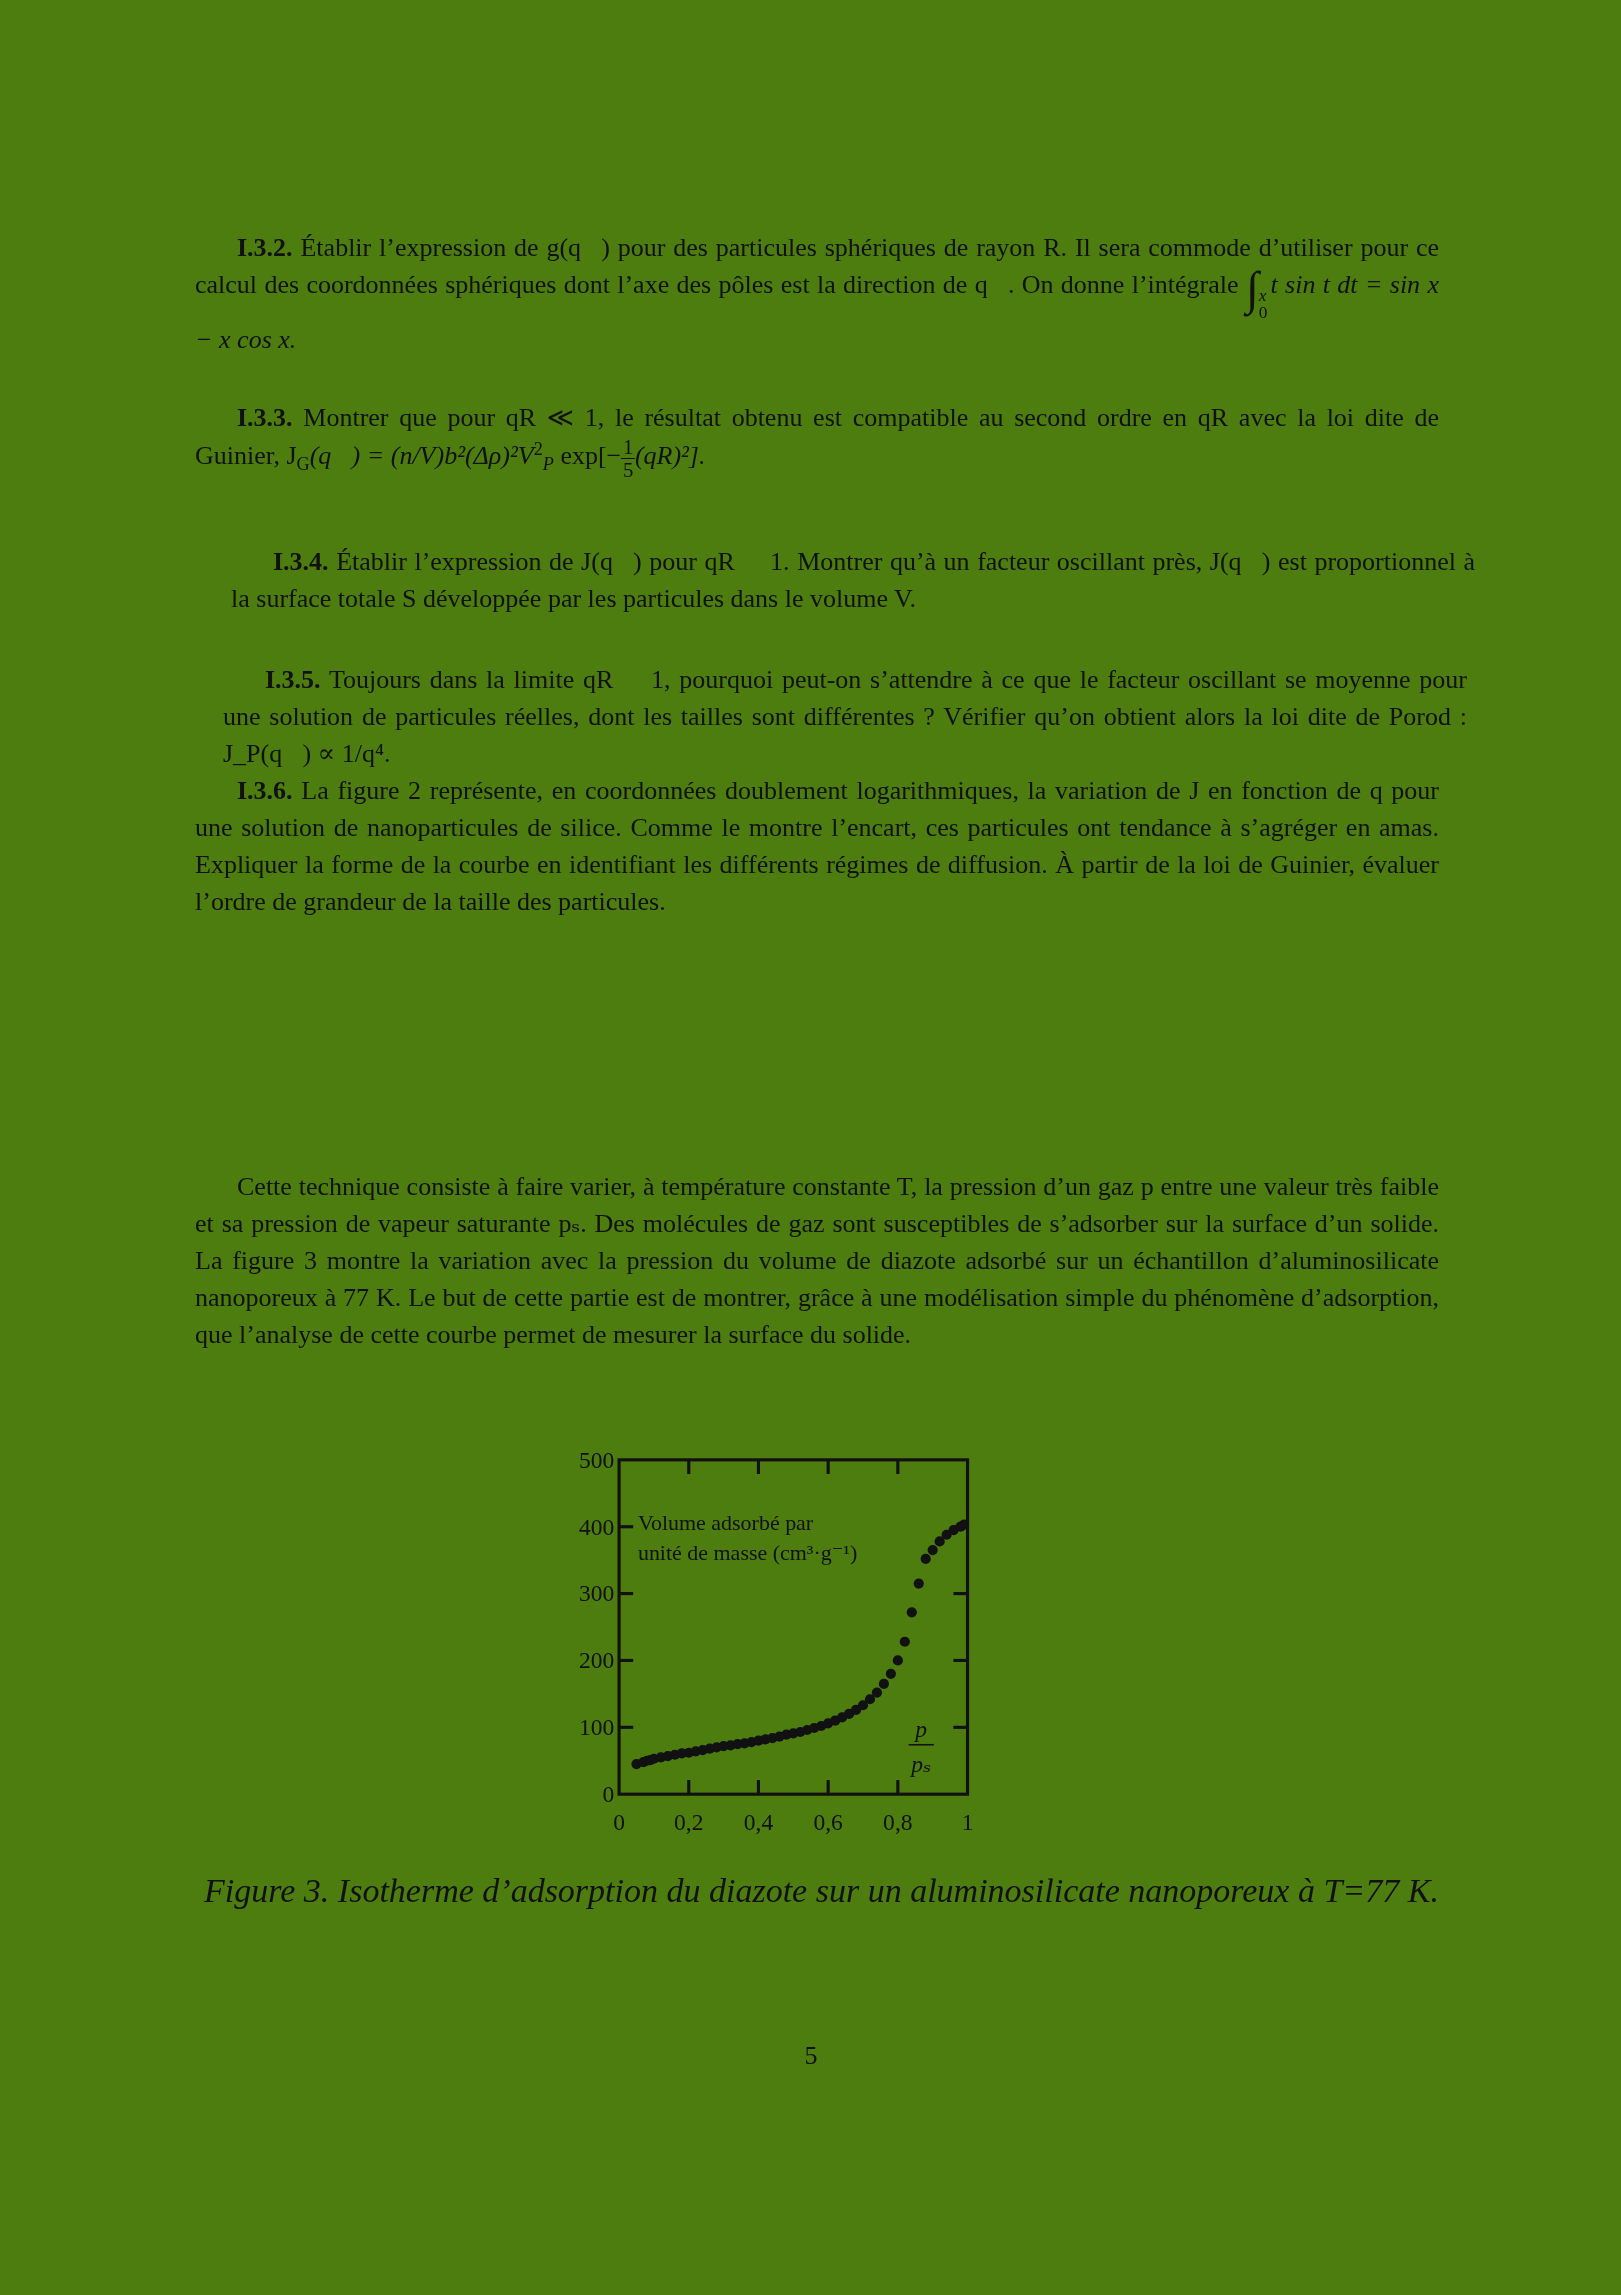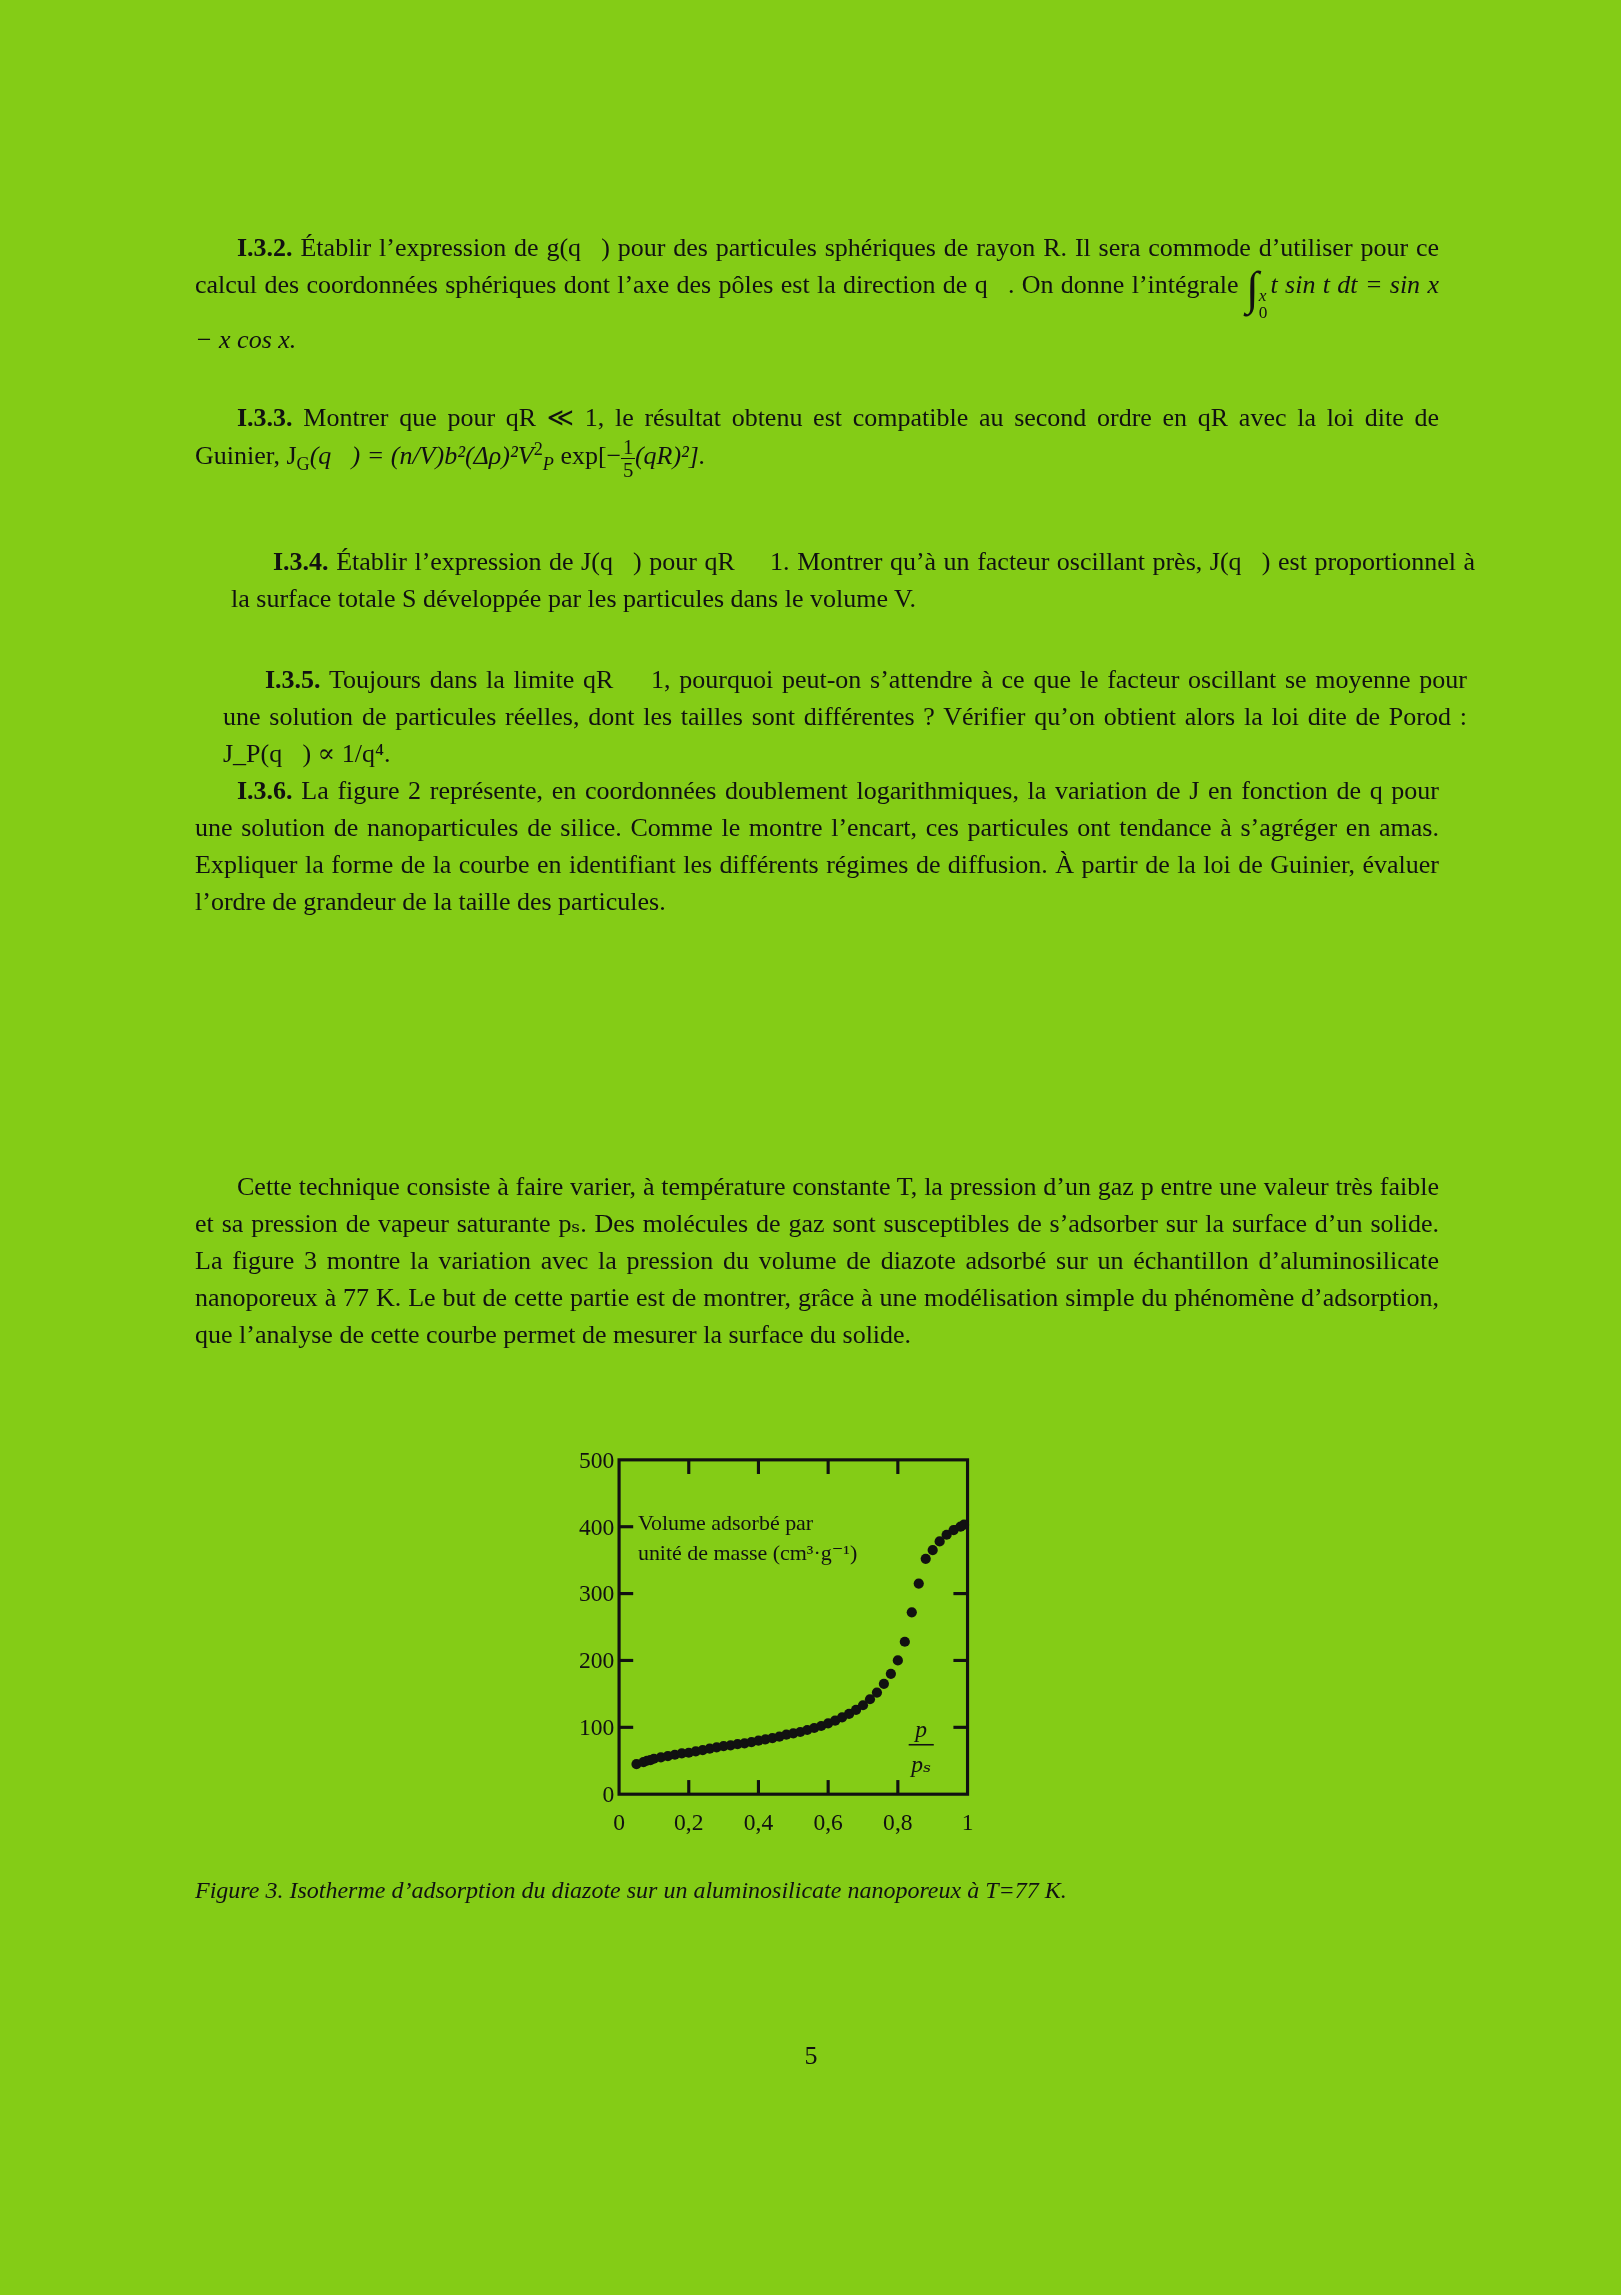--- a/index.html
+++ b/index.html
@@ -1,27 +1,27 @@
 <!DOCTYPE html>
 <html style="font-size:12.6px"><head>
 <meta charset="utf-8">
 <style>
   html, body { margin:0; padding:0; background:#ffffff; }
   body { width:1622px; height:2295px; position:relative; overflow:hidden;
          font-family:"DejaVu Serif","Liberation Serif",serif; color:#111; }
-  .page { position:absolute; left:0; top:0; width:1622px; height:2295px; background:#84cc16; }
+  .page { position:absolute; left:0; top:0; width:1622px; height:2295px; background:#4d7c0f; }
   .para { position:absolute; left:195px; width:1244px; font-size:26px; line-height:37px;
           text-align:justify; font-family:"Liberation Serif","DejaVu Serif",serif; }
   .para .indent { display:inline-block; width:42px; }
   .num { font-weight:bold; }
   .m { font-style:italic; }
   .heading { position:absolute; left:0; width:1622px; text-align:center; top:1056px;
              font-size:27.5px; font-weight:bold; font-family:"Liberation Serif",serif; }
-  .caption { position:absolute; left:195px; width:1244px; top:1872px; text-align:left;
-             font-style:italic; font-size:24px; line-height:37px; font-family:"Liberation Serif",serif; }
+  .caption { position:absolute; left:195px; width:1244px; top:1872px; text-align:right;
+             font-style:italic; font-size:34px; line-height:37px; font-family:"Liberation Serif",serif; }
   .pagenum { position:absolute; left:0; width:1622px; text-align:center; top:2041px; font-size:26px;
              font-family:"Liberation Serif",serif; }
   .chart { position:absolute; left:550px; top:1429px; width:518px; height:440px; }
   sup, sub { font-size:70%; line-height:0; }
   .frac { display:inline-flex; flex-direction:column; vertical-align:middle; text-align:center; line-height:1.05; font-size:80%; }
   .frac .top { border-bottom:1.6px solid #111; padding:0 1.6px; }
   .intg { font-size:47px; vertical-align:-11px; }
   .limits { display:inline-flex; flex-direction:column; font-size:17.3px; line-height:1; vertical-align:-7.9px; margin-right:3.1px; }
 </style>
 </head>

